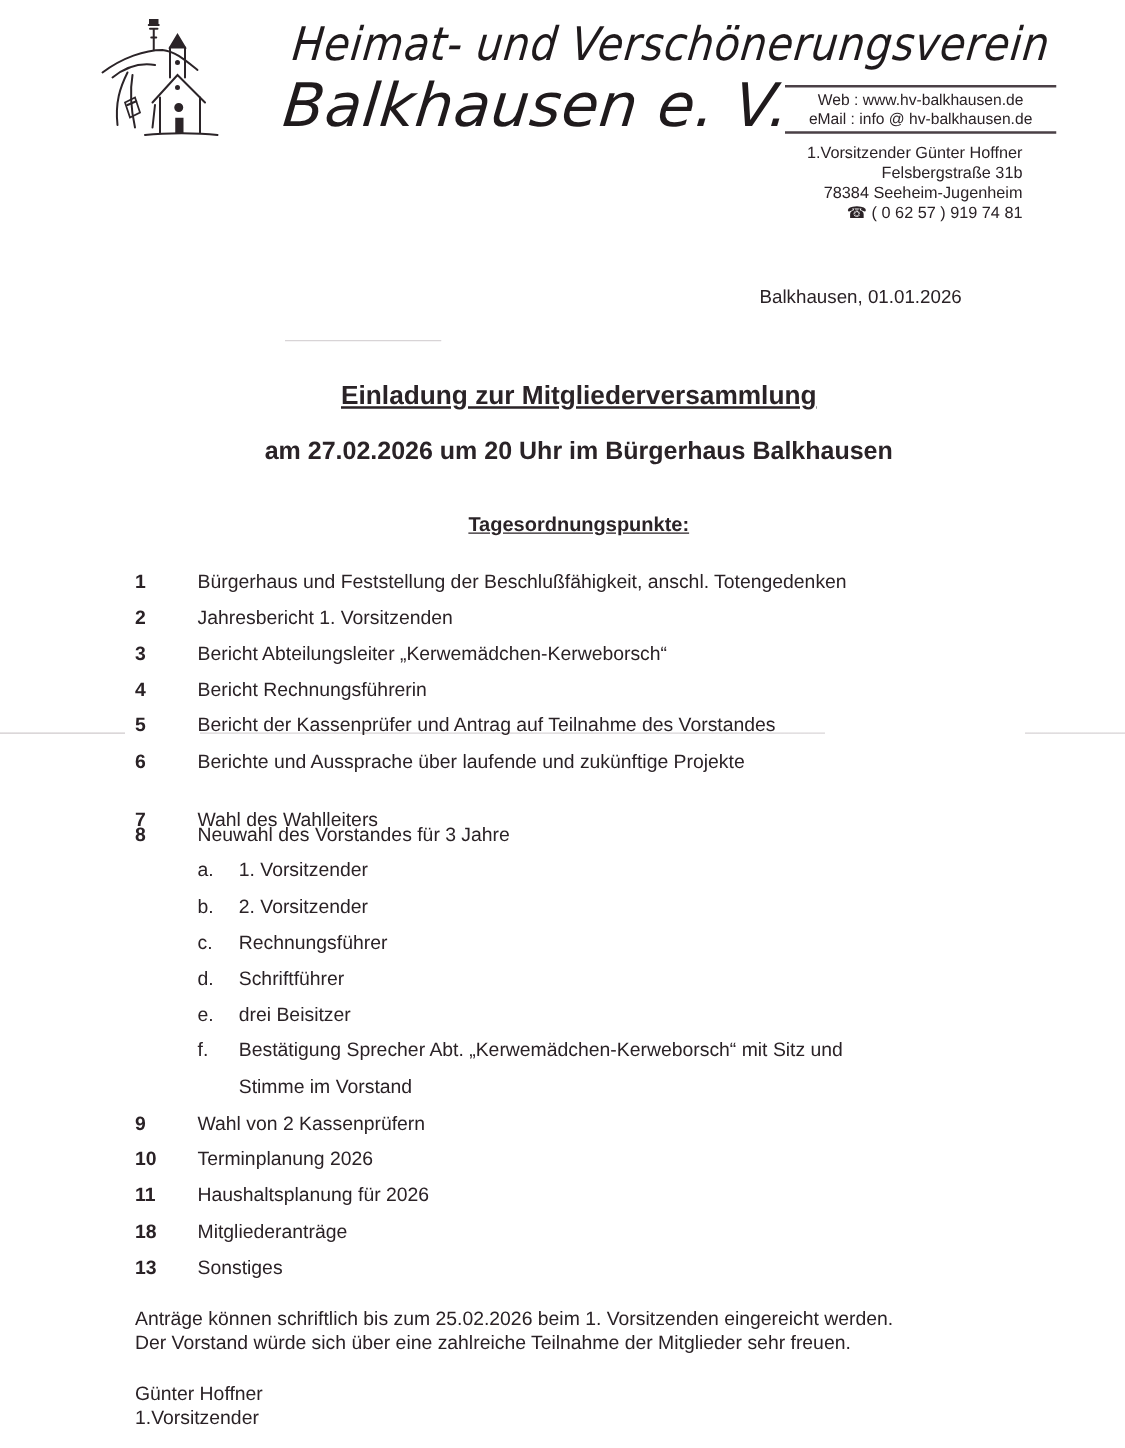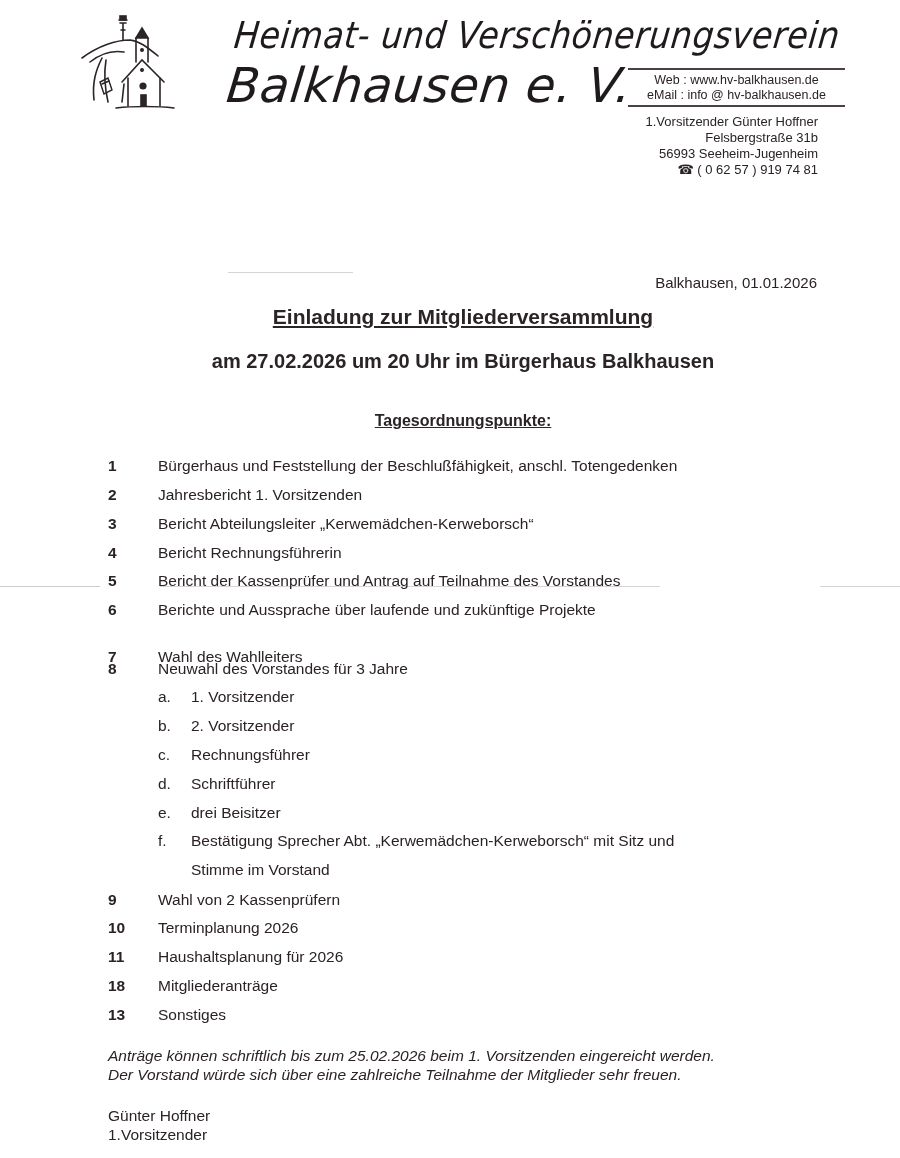--- a/index.html
+++ b/index.html
@@ -19,21 +19,21 @@
       white-space: nowrap;
     }
     #title-line1 { left: 232px; top: 14px; font-size: 37px; font-stretch: condensed; }
     #title-line2 { left: 224px; top: 57px; font-size: 48px; }
     #contact-box {
       left: 628px; top: 68px; width: 217px;
       border-top: 2px solid #4a4046; border-bottom: 2px solid #4a4046;
       padding: 3px 0 2px 0; text-align: center; font-size: 12.5px; line-height: 15px;
     }
     #chair-block { left: 608px; top: 114px; width: 210px; text-align: right; font-size: 13px; line-height: 16px; }
-    #date { left: 560px; top: 229px; width: 257px; text-align: right; font-size: 15px; margin-top: 45px; }
+    #date { left: 560px; top: 229px; width: 257px; text-align: center; font-size: 15px; }
     #scan-mark-top { left: 228px; top: 272px; width: 125px; height: 1px; background: #d8d4d6; }
     
     #main-title {
       left: 0; top: 305px; width: 926px; text-align: center;
       font-size: 21px; font-weight: bold; text-decoration: underline; color: #2a2327;
     }
     #sub-title {
       left: 0; top: 350px; width: 926px; text-align: center;
       font-size: 20px; font-weight: bold; color: #2a2327;
     }
@@ -42,21 +42,21 @@
       font-size: 16px; font-weight: bold; text-decoration: underline; color: #2a2327;
     }
     
     .agenda-row { position: absolute; left: 108px; font-size: 15.5px; white-space: nowrap; }
     .agenda-num { display: inline-block; width: 50px; font-weight: bold; }
     .sub-row { position: absolute; left: 158px; font-size: 15.5px; white-space: nowrap; }
     .sub-letter { display: inline-block; width: 33px; }
     .cont-row { position: absolute; left: 191px; font-size: 15.5px; white-space: nowrap; }
     #scan-line { left: 0; top: 586px; width: 900px; height: 1px; background: linear-gradient(90deg, #cfcacc 0, #cfcacc 100px, transparent 100px, transparent 160px, #d9d5d7 160px, #d9d5d7 660px, transparent 660px, transparent 820px, #d6d2d4 820px); }
     
-    #closing { left: 108px; top: 1046px; font-size: 15.5px; line-height: 19px; white-space: nowrap; font-style: italic; }
+    #closing { left: 108px; top: 1046px; font-size: 15.5px; line-height: 19px; white-space: nowrap; }
     #signature { left: 108px; top: 1106px; font-size: 15.5px; line-height: 19px; white-space: nowrap; }
   </style>
 </head>
 <body>
 
 <div id="logo" class="abs">
   <svg width="98" height="100" viewBox="0 0 98 100" fill="none" stroke="#2b2428" stroke-width="1.6" stroke-linecap="round">
 
     <path d="M4 48 C20 36, 38 30, 52 30 C62 31, 70 38, 80 46"></path>
     <path d="M12 52 C22 44, 34 40, 46 42"></path>
@@ -87,21 +87,21 @@
 <div id="title-line2" class="abs script-title">Balkhausen e. V.</div>
 
 <div id="contact-box" class="abs">
   <div>Web : www.hv-balkhausen.de</div>
   <div>eMail : info @ hv-balkhausen.de</div>
 </div>
 
 <div id="chair-block" class="abs">
   <div>1.Vorsitzender Günter Hoffner</div>
   <div>Felsbergstraße 31b</div>
-  <div>56993 Seeheim-Jugenheim</div>
+  <div>78384 Seeheim-Jugenheim</div>
   <div>
     <span>☎</span>
     <span>( 0 62 57 ) 919 74 81</span>
   </div>
 </div>
 
 <div id="date" class="abs">Balkhausen, 01.01.2026</div>
 <div id="scan-mark-top" class="abs"></div>
 
 <div id="main-title" class="abs">Einladung zur Mitgliederversammlung</div>

